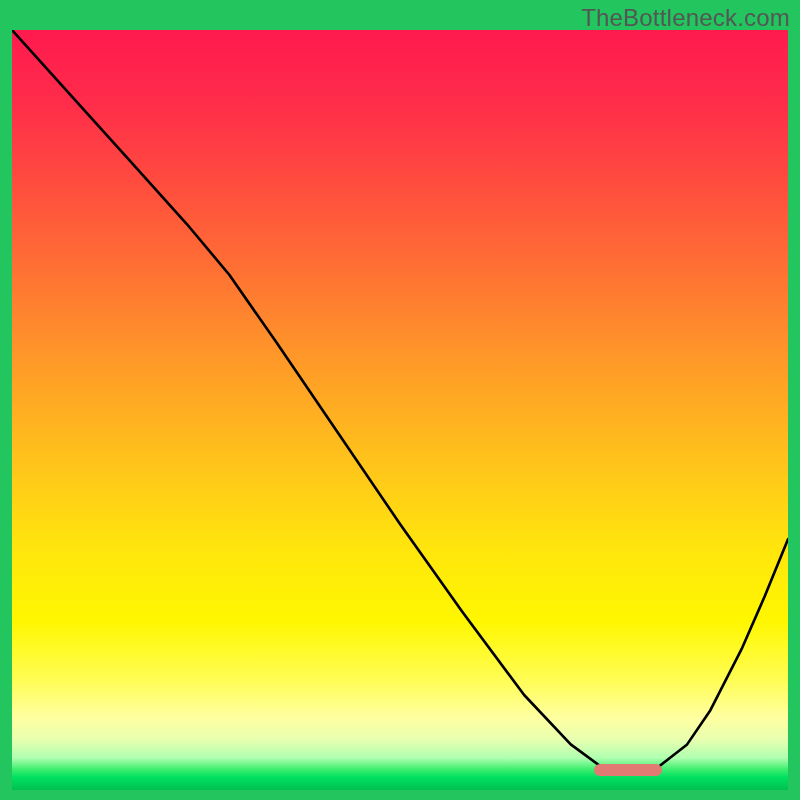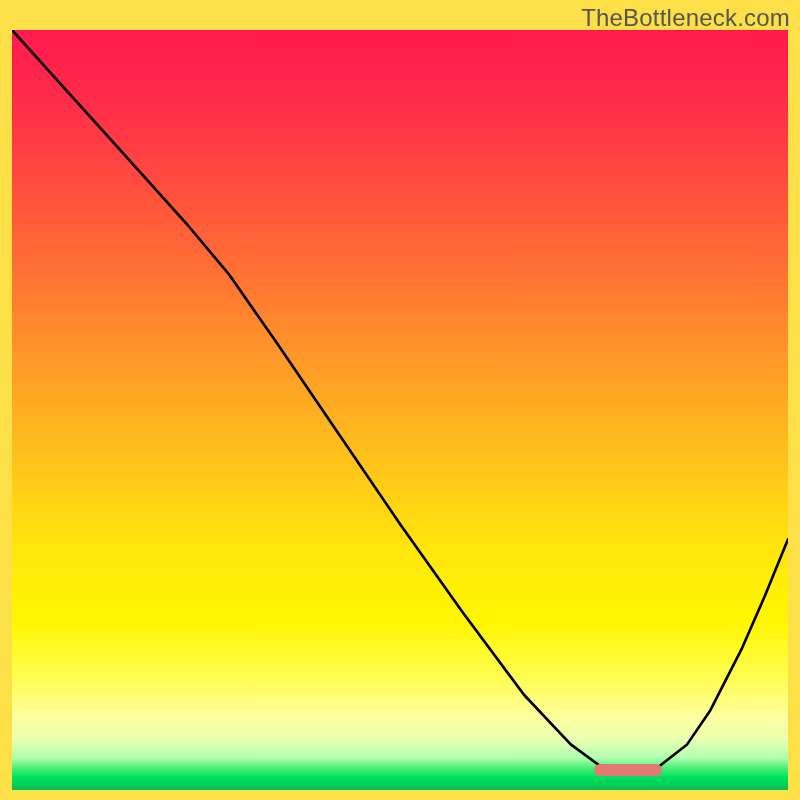--- a/index.html
+++ b/index.html
@@ -7,21 +7,21 @@
     padding: 0;
     width: 800px;
     height: 800px;
     overflow: hidden;
     font-family: Arial, Helvetica, sans-serif;
   }
   .canvas {
     position: relative;
     width: 800px;
     height: 800px;
-    background: #fde047;
+    background: #22c55e;
   }
   .plot-area {
     position: absolute;
     left: 12px;
     top: 30px;
     width: 776px;
     height: 760px;
   }
   .gradient {
     position: absolute;

